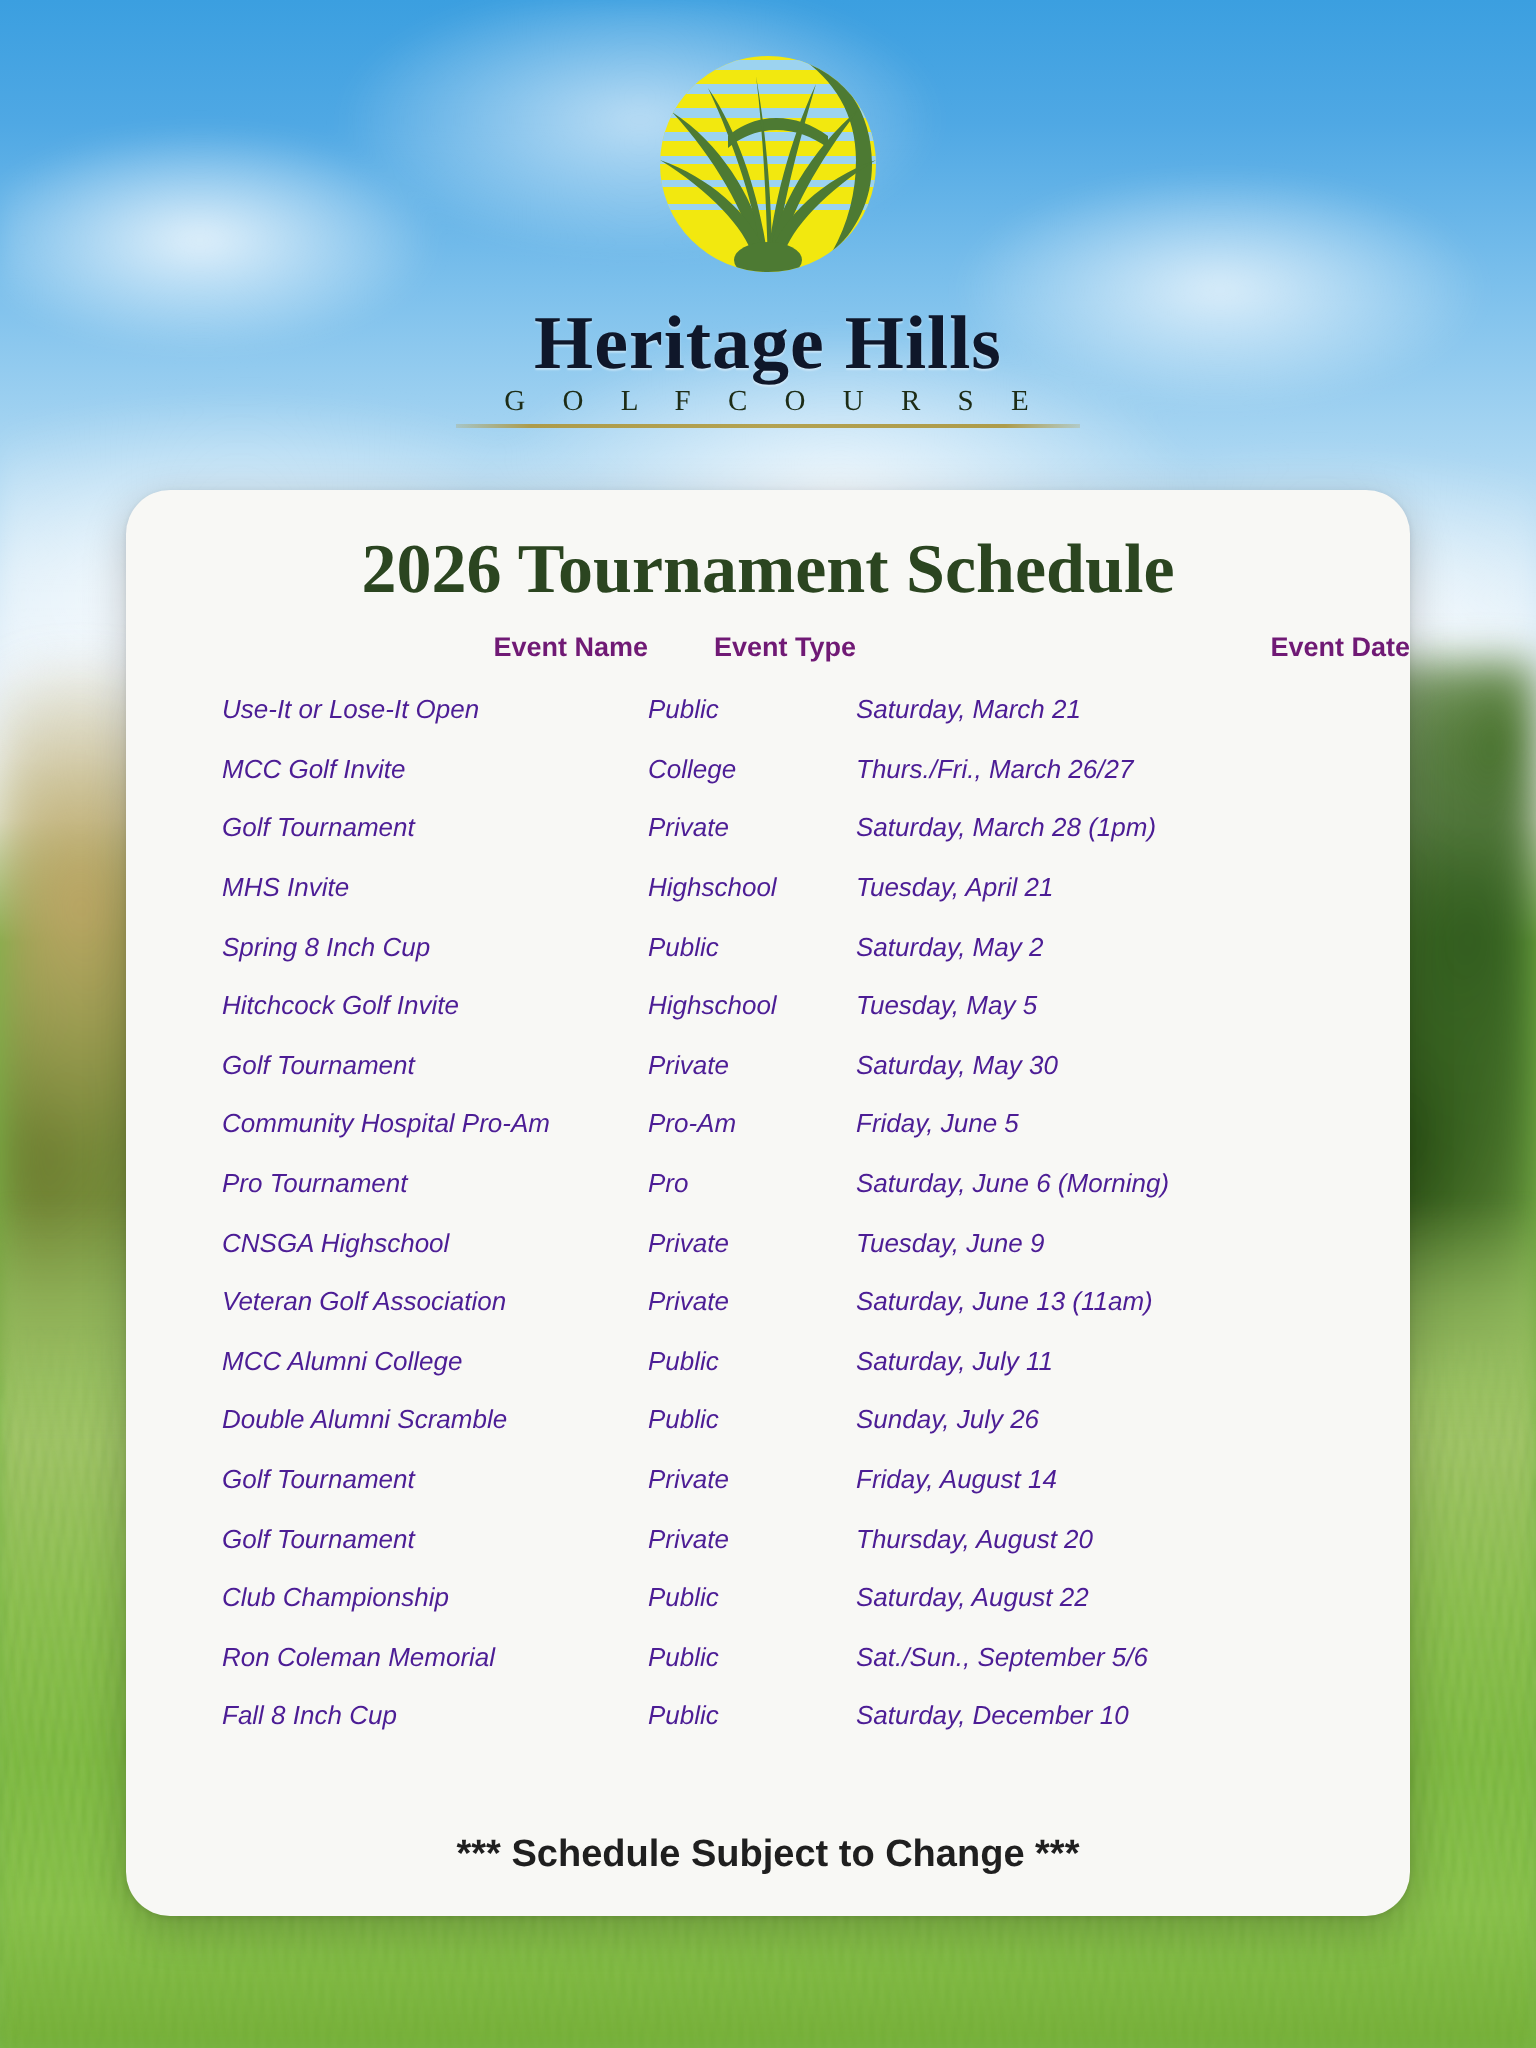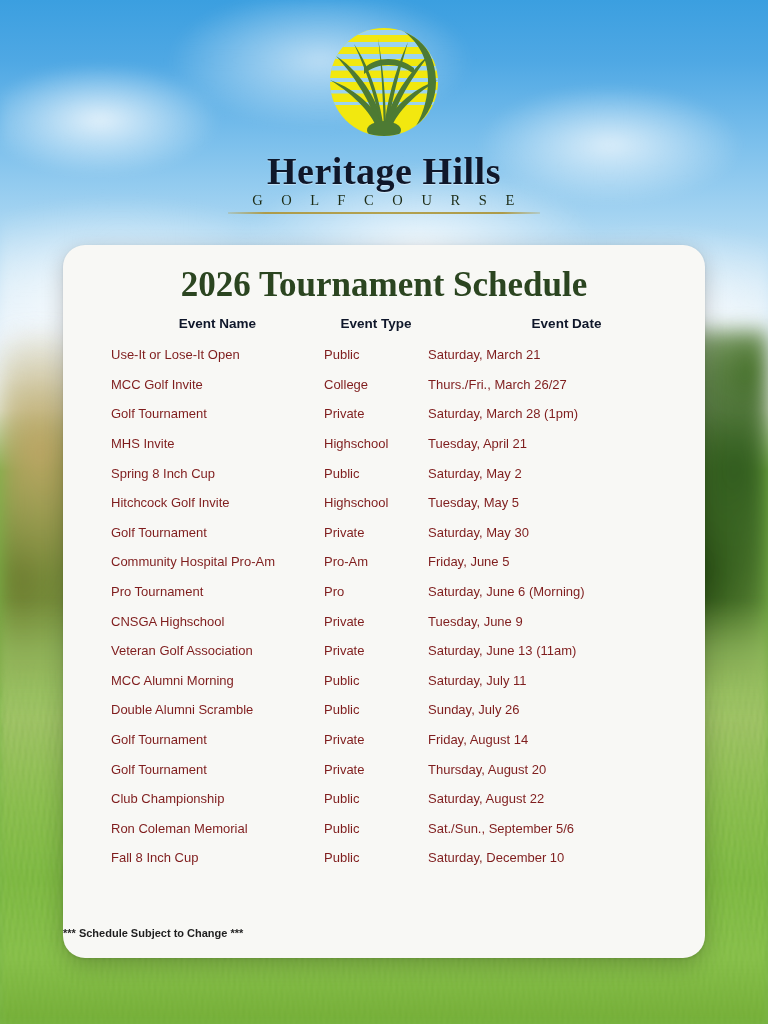--- a/index.html
+++ b/index.html
@@ -147,52 +147,54 @@
   }
 
   table.schedule {
     width:100%;
     border-collapse:collapse;
     margin-top:11px;
     table-layout:fixed;
   }
 
   table.schedule th {
-    text-align:center;
+    text-align:right;
     font-family:"Liberation Sans", sans-serif;
     font-weight:bold;
     font-size:13.5px;
-    color:#0f172a;
+    color:#701a75;
     padding:0 0 9px 0;
   }
 
   table.schedule td {
     text-align:left;
     font-family:"Liberation Sans", sans-serif;
     font-weight:normal;
     font-size:13px;
-    color:#7f1d1d;
+    color:#4c1d95;
     padding:7.3px 0;
     white-space:nowrap;
+    font-style:italic;
   }
 
   .col-name { width:261px; padding-left:48px !important; }
   .col-type { width:104px; }
   .col-date { width:auto; }
 
   th.col-name { padding-left:48px !important; }
 
   .card-footer {
     position:absolute;
     left:0; bottom:0;
     width:100%;
+    text-align:center;
     padding-bottom:19px;
     font-family:"Liberation Sans", sans-serif;
     font-weight:bold;
-    font-size:11px;
+    font-size:19px;
     color:#1f1f1f;
   }
 </style>
 </head>
 <body>
 
 <div id="page">
 
   <div class="bg-layer bg-sky"></div>
   <div class="bg-layer bg-clouds"></div>
@@ -313,21 +315,21 @@
             <td class="col-name">CNSGA Highschool</td>
             <td class="col-type">Private</td>
             <td class="col-date">Tuesday, June 9</td>
           </tr>
           <tr>
             <td class="col-name">Veteran Golf Association</td>
             <td class="col-type">Private</td>
             <td class="col-date">Saturday, June 13 (11am)</td>
           </tr>
           <tr>
-            <td class="col-name">MCC Alumni Morning</td>
+            <td class="col-name">MCC Alumni College</td>
             <td class="col-type">Public</td>
             <td class="col-date">Saturday, July 11</td>
           </tr>
           <tr>
             <td class="col-name">Double Alumni Scramble</td>
             <td class="col-type">Public</td>
             <td class="col-date">Sunday, July 26</td>
           </tr>
           <tr>
             <td class="col-name">Golf Tournament</td>

